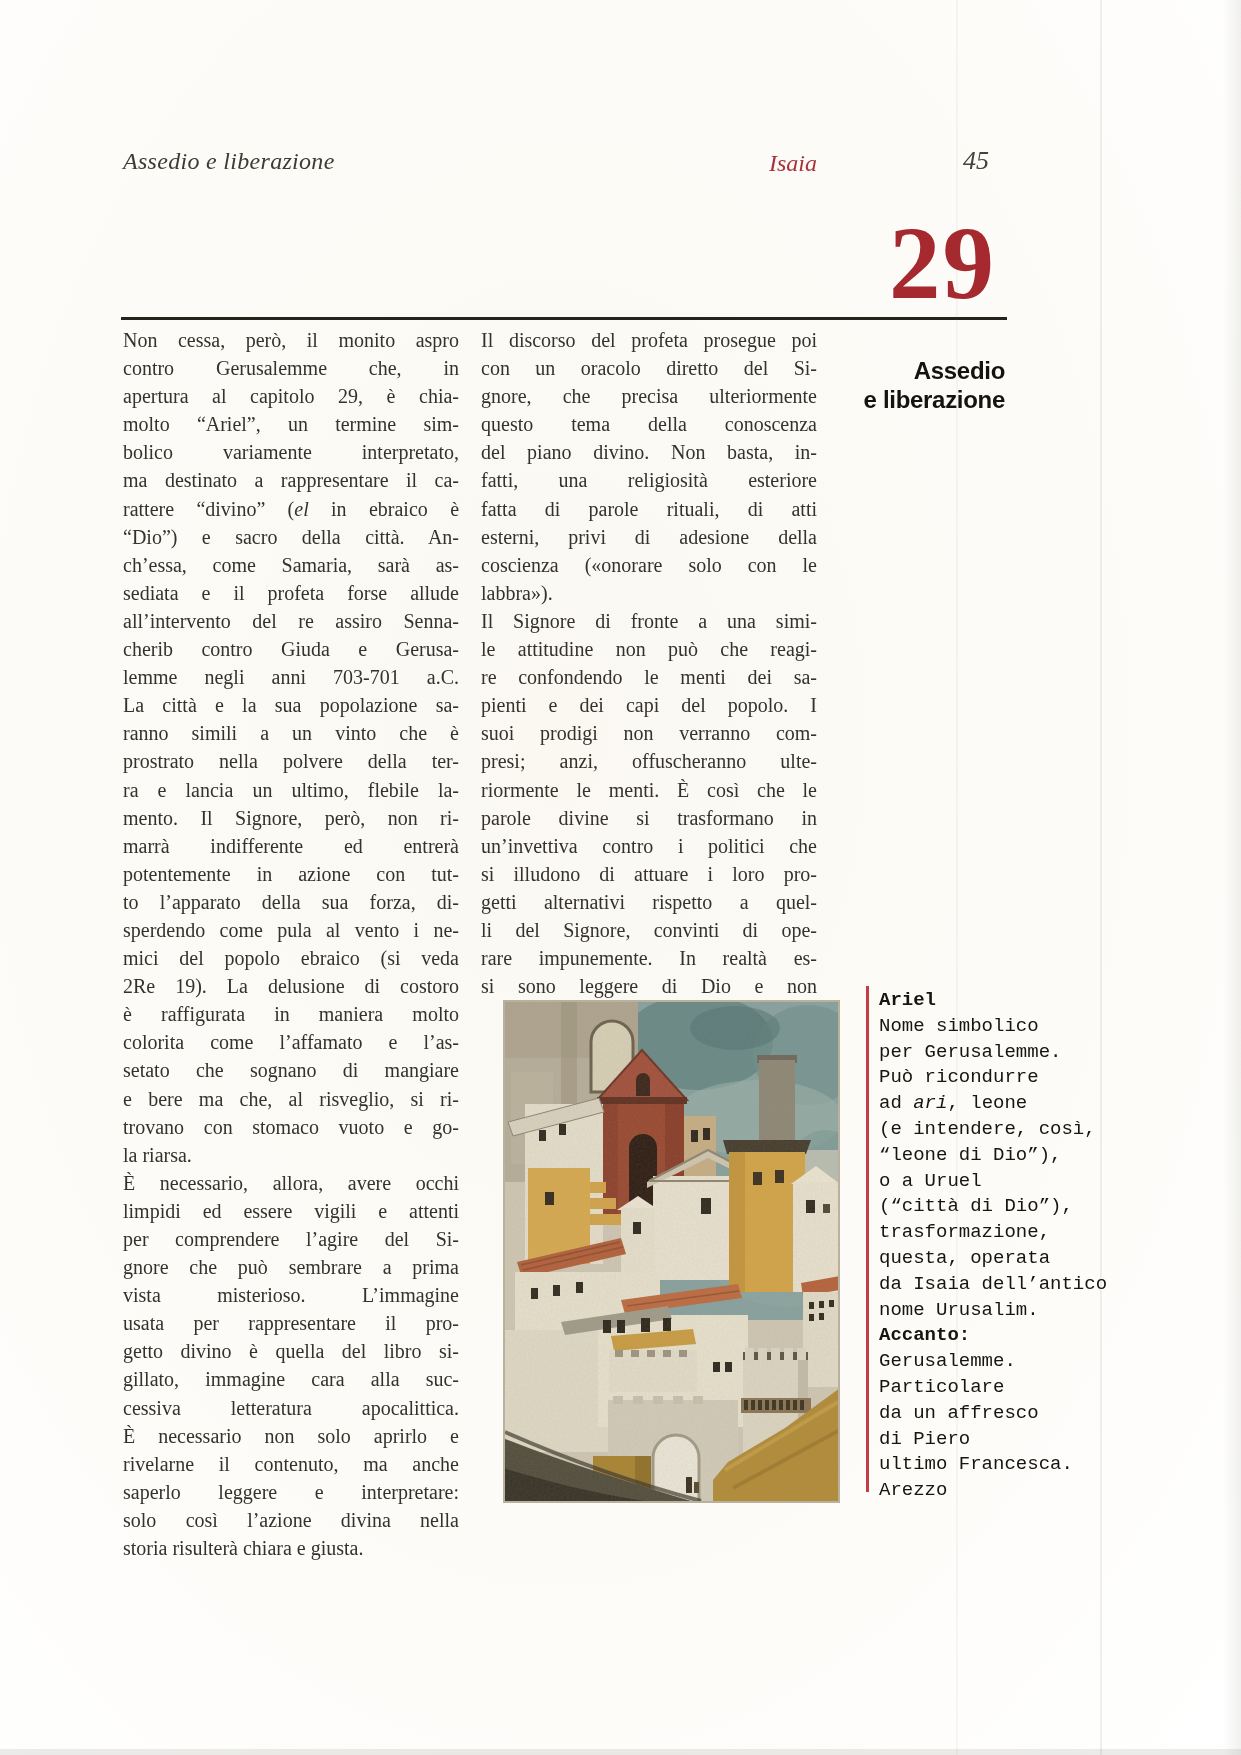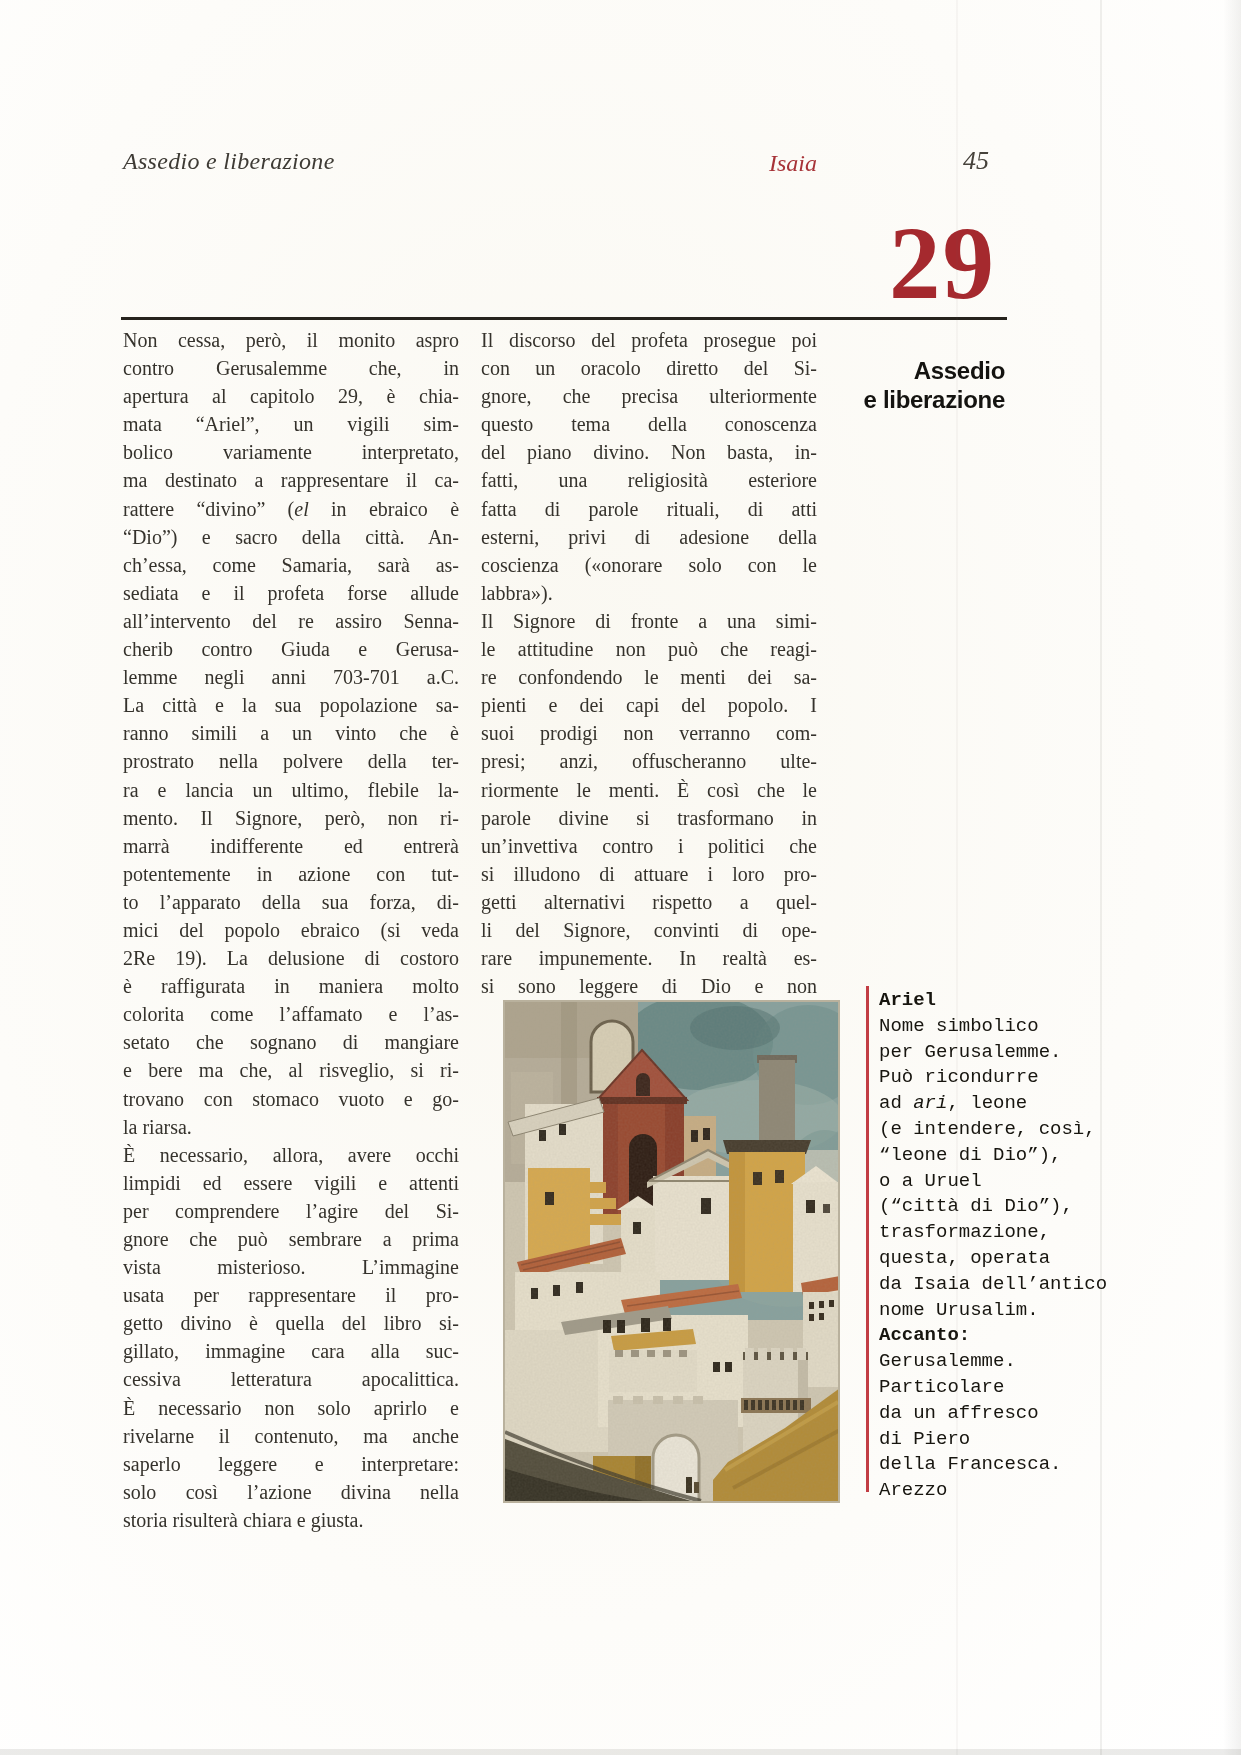--- a/index.html
+++ b/index.html
@@ -47,38 +47,39 @@
   <div class="abs section-title">
       <div class="line">Assedio</div>
       <div class="line">e liberazione</div>
     </div>
 
   <div id="col1" class="abs article">
       <div class="para">
         <div class="line">Non cessa, però, il monito aspro</div>
         <div class="line">contro Gerusalemme che, in</div>
         <div class="line">apertura al capitolo 29, è chia-</div>
-        <div class="line">mata “Ariel”, un vigili sim-</div>
+        <div class="line">molto “Ariel”, un termine sim-</div>
         <div class="line">bolico variamente interpretato,</div>
         <div class="line">ma destinato a rappresentare il ca-</div>
         <div class="line">rattere “divino” (<i>el</i> in ebraico è</div>
         <div class="line">“Dio”) e sacro della città. An-</div>
         <div class="line">ch’essa, come Samaria, sarà as-</div>
         <div class="line">sediata e il profeta forse allude</div>
         <div class="line">all’intervento del re assiro Senna-</div>
         <div class="line">cherib contro Giuda e Gerusa-</div>
         <div class="line">lemme negli anni 703-701 a.C.</div>
         <div class="line">La città e la sua popolazione sa-</div>
         <div class="line">ranno simili a un vinto che è</div>
         <div class="line">prostrato nella polvere della ter-</div>
         <div class="line">ra e lancia un ultimo, flebile la-</div>
         <div class="line">mento. Il Signore, però, non ri-</div>
         <div class="line">marrà indifferente ed entrerà</div>
         <div class="line">potentemente in azione con tut-</div>
         <div class="line">to l’apparato della sua forza, di-</div>
+        <div class="line">sperdendo come pula al vento i ne-</div>
         <div class="line">mici del popolo ebraico (si veda</div>
         <div class="line">2Re 19). La delusione di costoro</div>
         <div class="line">è raffigurata in maniera molto</div>
         <div class="line">colorita come l’affamato e l’as-</div>
         <div class="line">setato che sognano di mangiare</div>
         <div class="line">e bere ma che, al risveglio, si ri-</div>
         <div class="line">trovano con stomaco vuoto e go-</div>
         <div class="line pend">la riarsa.</div>
       </div>
       <div class="para">
@@ -273,21 +274,21 @@
       <div class="line">(“città di Dio”),</div>
       <div class="line">trasformazione,</div>
       <div class="line">questa, operata</div>
       <div class="line">da Isaia dell’antico</div>
       <div class="line">nome Urusalim.</div>
       <div class="line"><b>Accanto:</b></div>
       <div class="line">Gerusalemme.</div>
       <div class="line">Particolare</div>
       <div class="line">da un affresco</div>
       <div class="line">di Piero</div>
-      <div class="line">della Francesca.</div>
+      <div class="line">ultimo Francesca.</div>
       <div class="line">Arezzo</div>
     </div>
 
   <div class="abs crease crease-a"></div>
   <div class="abs crease crease-b"></div>
   <div class="abs edge-right"></div>
   <div class="abs edge-bottom"></div>
 </div>
 
 </body></html>

